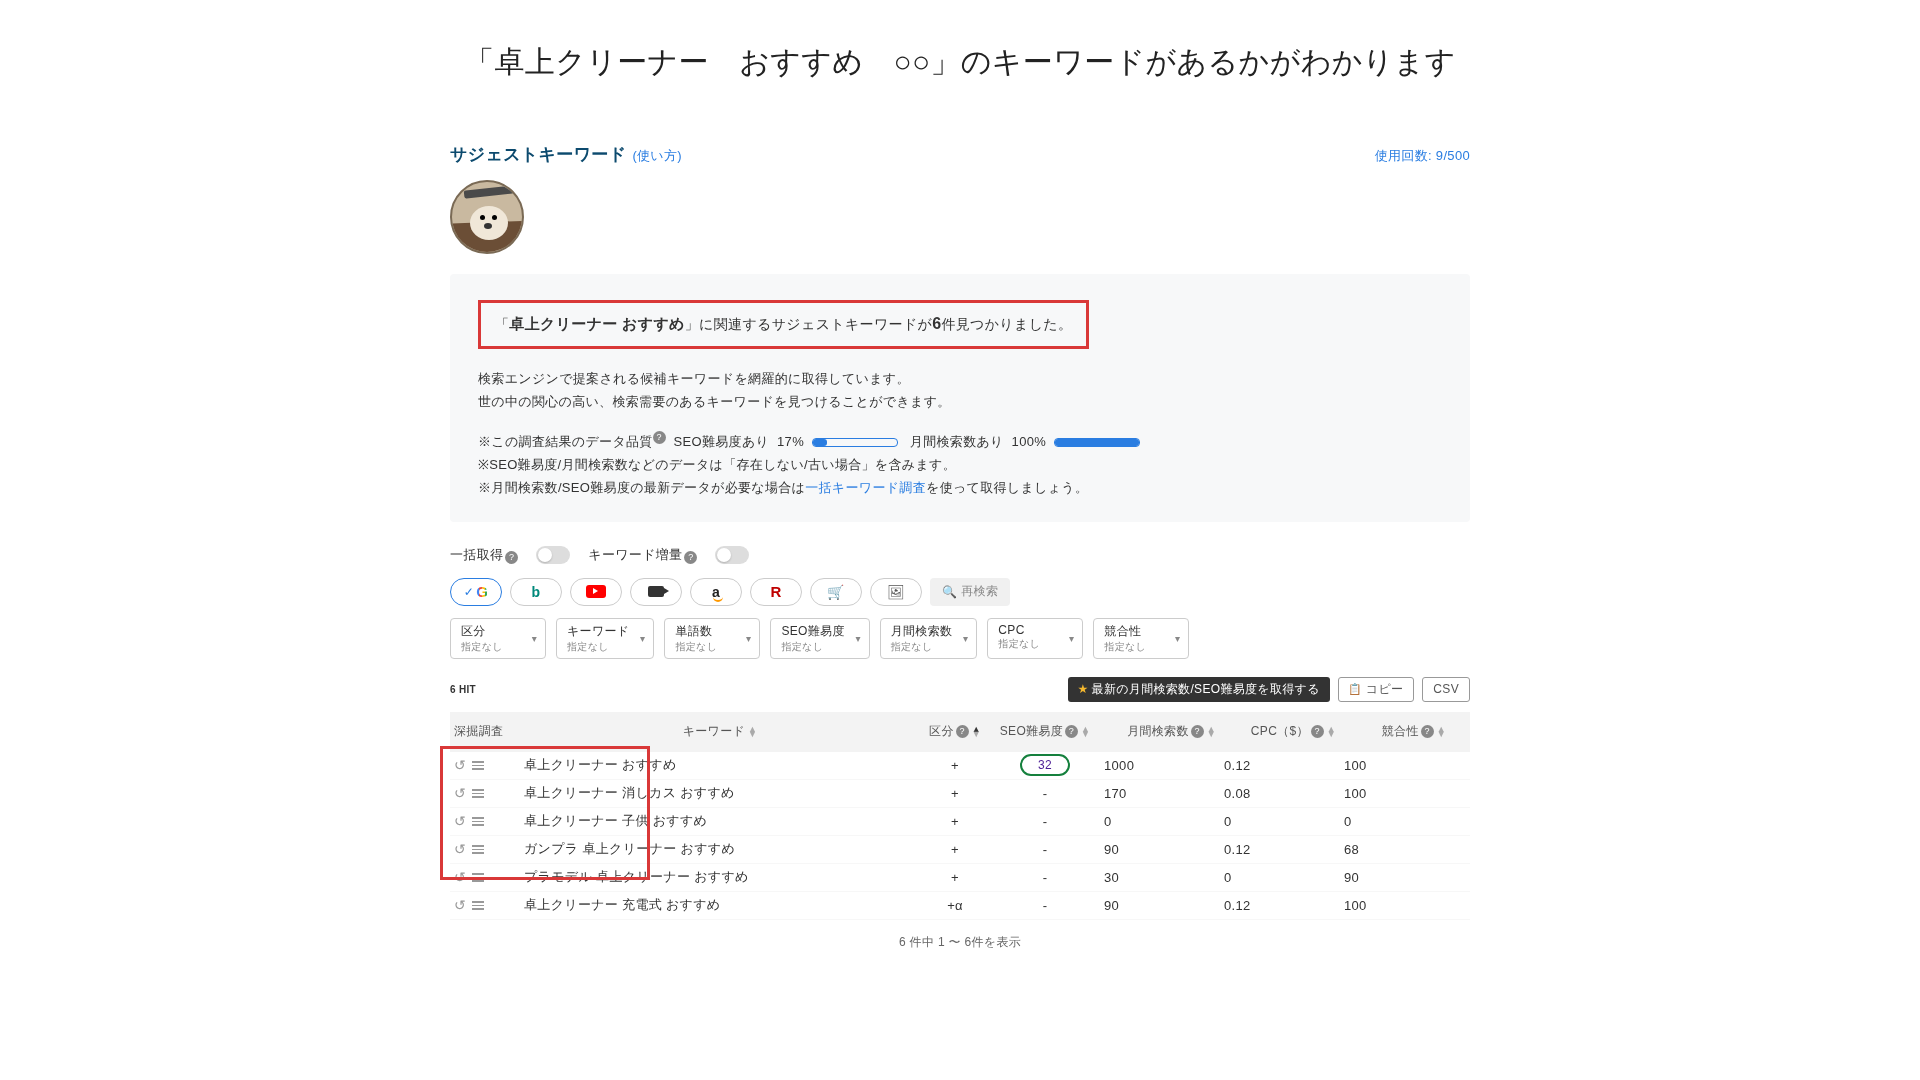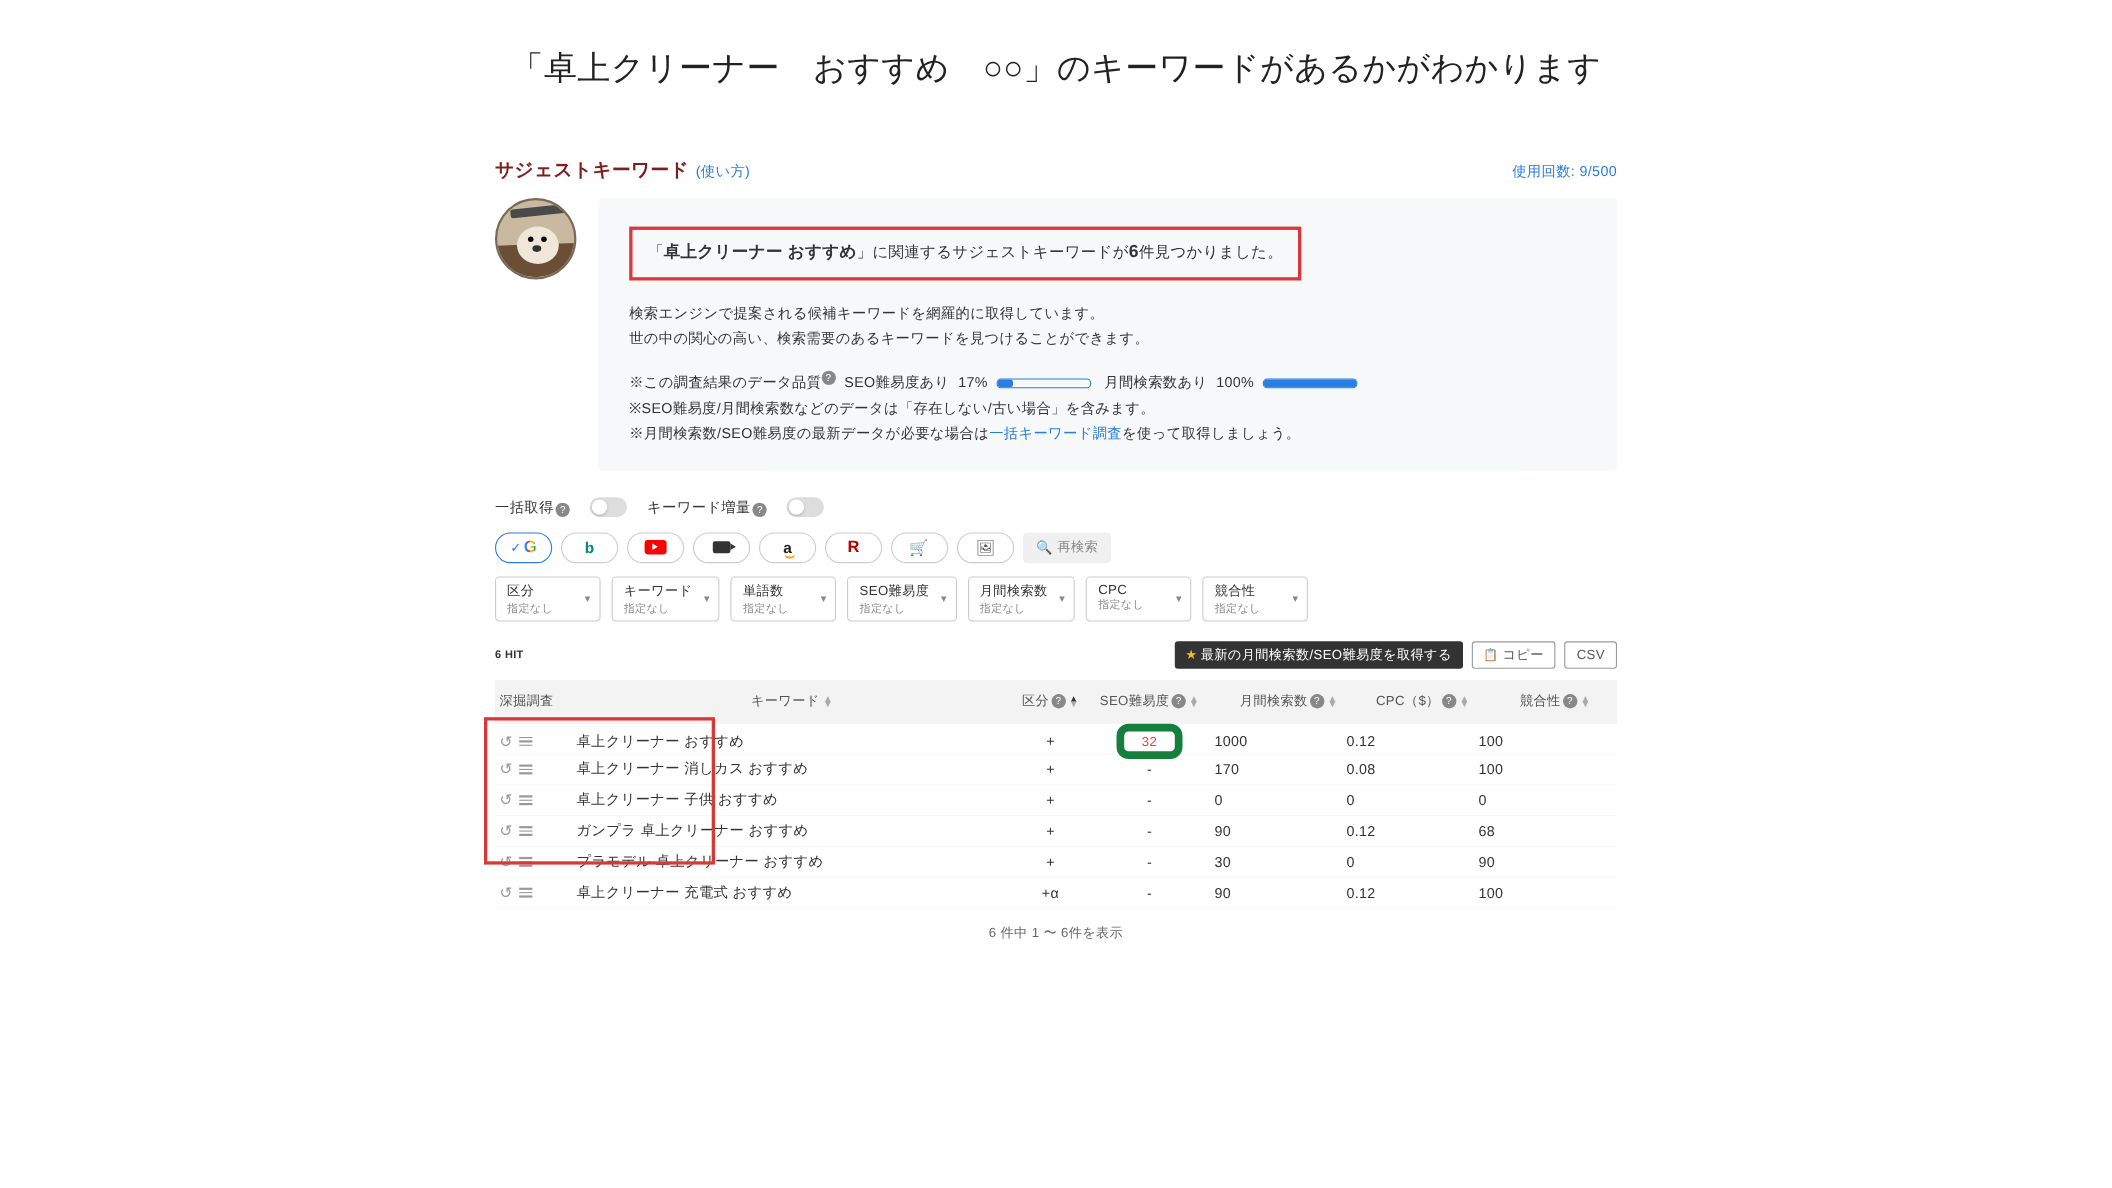--- a/index.html
+++ b/index.html
@@ -6,25 +6,25 @@
 body { font-family: "Hiragino Kaku Gothic ProN", "Yu Gothic", Meiryo, sans-serif; background: #fff; color: #333; letter-spacing: 0.02em; }
 
 .page { width: 1920px; height: 1080px; position: relative; }
 
 .top-caption { text-align: center; padding-top: 42px; font-size: 30px; color: #222; font-weight: 400; }
 
 .content { width: 1020px; margin: 60px auto 0; }
 
 .header-row { display: flex; align-items: baseline; justify-content: space-between; margin-bottom: 14px; }
 .header-left { display: flex; align-items: baseline; gap: 6px; }
-.title-main { font-size: 17px; font-weight: 700; color: #7f1d1d; }
+.title-main { font-size: 17px; font-weight: 700; color: #0c4a6e; }
 .title-link { font-size: 13px; color: #2a7de1; }
 .usage { font-size: 13px; color: #2a7de1; }
 
-.panel { display: flex; gap: 20px; }
+.panel { display: flex; gap: 20px; flex-direction: column; }
 
 .avatar { width: 74px; height: 74px; flex: 0 0 74px; border-radius: 50%; background: #c9b9a0; border: 2px solid #7a6a55; position: relative; overflow: hidden; }
 .avatar .cap { position: absolute; top: 6px; left: 12px; width: 50px; height: 8px; background: #4a4a4a; transform: rotate(-6deg); border-radius: 2px; }
 .avatar .face { position: absolute; top: 24px; left: 18px; width: 38px; height: 34px; background: #f0e7d8; border-radius: 50%; }
 .avatar .eye { position: absolute; width: 5px; height: 5px; background: #000; border-radius: 50%; top: 33px; }
 .avatar .eye.l { left: 28px; } .avatar .eye.r { left: 40px; }
 .avatar .nose { position: absolute; top: 41px; left: 32px; width: 8px; height: 6px; background: #333; border-radius: 50%; }
 .avatar .coat { position: absolute; bottom: -10px; left: -10px; width: 100px; height: 40px; background: #6b4e36; transform: rotate(-2deg); }
 
 .info-box { flex: 1; background: #f7f8f9; border-radius: 4px; padding: 26px 28px 22px; font-size: 13px; line-height: 1.8; }
@@ -78,21 +78,21 @@
 .trow .td.right { text-align: left; }
 
 .row-icons { display: flex; gap: 6px; color: #999; font-size: 12px; align-items: center; padding-left: 6px; }
 .icon-refresh::before { content: '↺'; font-size: 14px; }
 .icon-menu { display: inline-flex; flex-direction: column; gap: 2px; }
 .icon-menu span { width: 12px; height: 1.5px; background: #999; }
 
 .kw-col-box { position: relative; }
 .red-outline { position: absolute; border: 3px solid #d93838; left: -10px; top: -6px; width: 210px; height: 134px; pointer-events: none; }
 
-.seo-badge { display: inline-block; border: 7px solid #15803d; color: #ef4444; border-radius: 11px; padding: 0 16px; font-size: 12px; line-height: 18px; }
+.seo-badge { display: inline-block; border: 2px solid #15803d; color: #4c1d95; border-radius: 11px; padding: 0 16px; font-size: 12px; line-height: 18px; }
 
 .pagination { text-align: center; margin-top: 14px; font-size: 12px; color: #666; }
 
 
 .g-check { color: #2a7de1; font-size: 12px; margin-right: 2px; }
 .g-google { font-weight: 700; background: linear-gradient(90deg,#4285F4 0 25%,#EA4335 25% 50%,#FBBC05 50% 75%,#34A853 75% 100%); -webkit-background-clip: text; color: transparent; font-size: 15px; }
 .g-bing { font-weight: 700; color: #00897b; font-size: 14px; }
 .g-yt { width: 20px; height: 13px; background: #ff0000; border-radius: 3px; position: relative; }
 .g-yt::after { content: ''; position: absolute; left: 7px; top: 3px; border-left: 5px solid #fff; border-top: 3.5px solid transparent; border-bottom: 3.5px solid transparent; }
 .g-vid { width: 16px; height: 11px; background: #333; border-radius: 2px; position: relative; }

